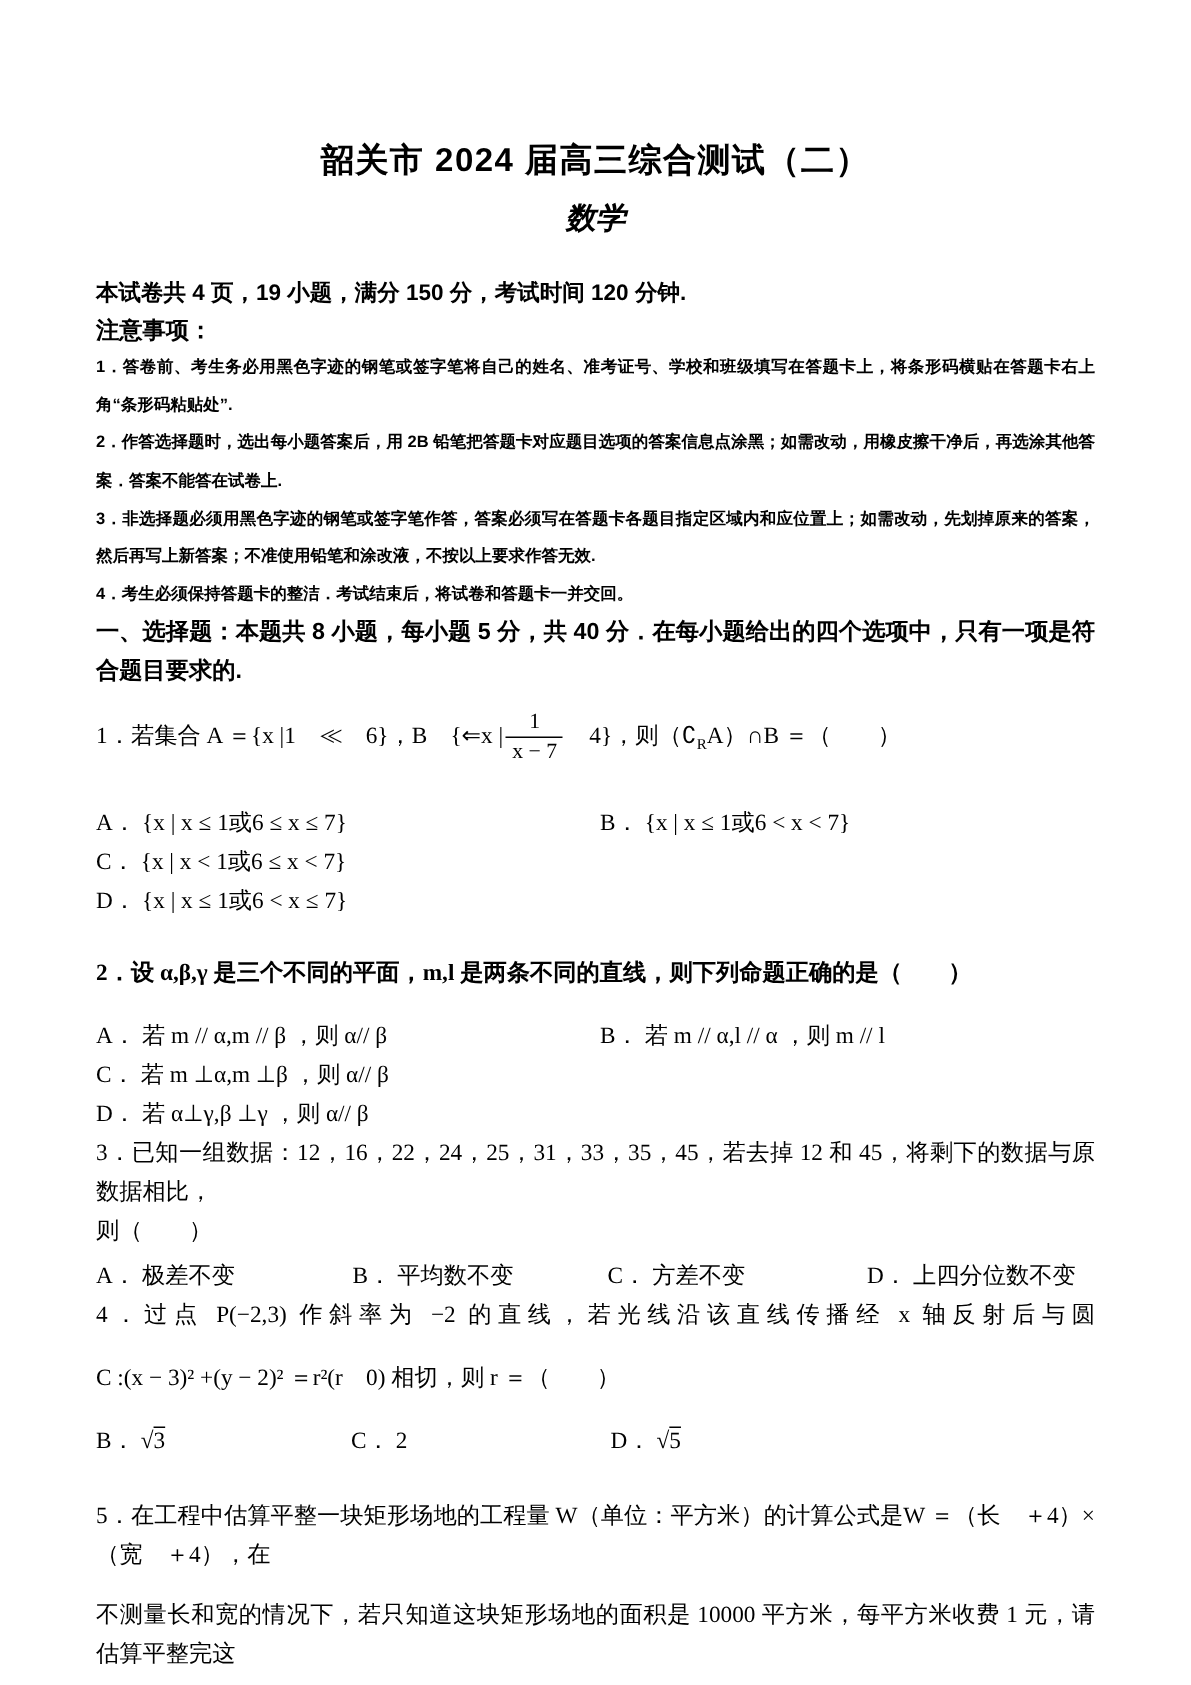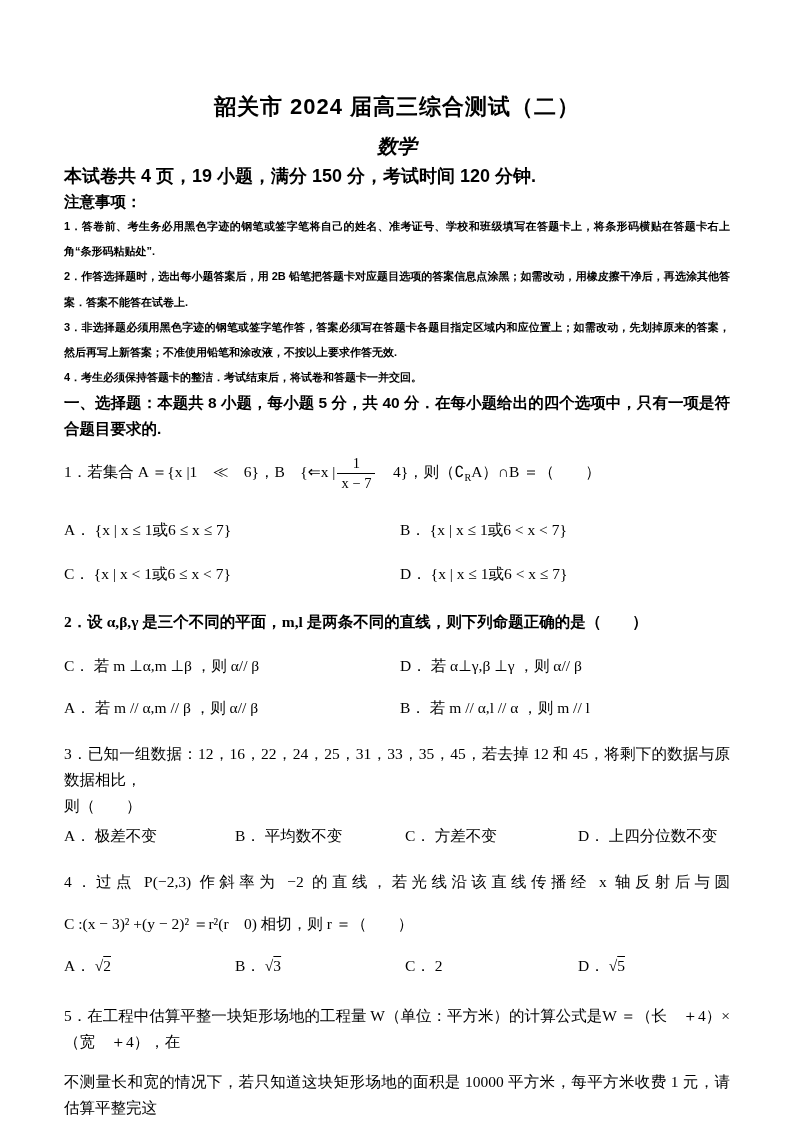--- a/index.html
+++ b/index.html
@@ -4,21 +4,21 @@
 <style>
   html,body{margin:0;padding:0;background:#ffffff;}
   body{width:794px;height:1123px;position:relative;color:#000;
        font-family:"Liberation Serif", serif;}
   .page{width:666px;margin:0 auto;padding-top:92px;}
 
   
   .b{font-family:"Liberation Sans", sans-serif;font-weight:700;}
   .title{font-size:22px;line-height:30px;text-align:center;letter-spacing:1px;}
   .subtitle{font-size:20px;line-height:26px;text-align:center;margin-top:11px;font-style:italic;}
-  .info{font-size:18px;line-height:25px;margin-top:5px;}
+  .info{font-size:15px;line-height:25px;margin-top:24px;}
   .notice-h{font-size:15.5px;line-height:25px;}
   .notice{font-size:11px;line-height:25.2px;text-align:justify;}
   .section{font-size:15.5px;line-height:25.2px;text-align:justify;}
 
   
   .q{font-size:15.5px;line-height:26px;text-align:justify;}
   .q-stem-tall{line-height:46px;margin-top:8px;}
   .justify-last{text-align:justify;text-align-last:justify;}
   .frac{display:inline-block;vertical-align:middle;text-align:center;
         font-size:14.5px;line-height:1.15;margin:0 2px;}
@@ -32,22 +32,22 @@
   .opts2 .col1{width:336px;}
   .opts2 .col2{flex:1;}
   .opts4{display:flex;font-size:15.5px;line-height:26px;}
   .opts4 .c1{width:171px;}
   .opts4 .c2{width:170px;}
   .opts4 .c3{width:173px;}
   .opts4 .c4{flex:1;}
   .optlabel{margin-right:4px;}
 
   .mt16{margin-top:16px;}
-  .mt18{margin-top:18px;}
-  .mt20{margin-top:20px;}
+  .mt18{flex-direction:column;}
+  .mt20{}
   .mt22{margin-top:22px;font-weight:bold;}
   .mt24{margin-top:24px;}
   .mt14{margin-top:14px;}
   .mt4{margin-top:4px;}
 </style>
 </head>
 <body>
 
 <div class="page">
 
@@ -69,42 +69,41 @@
   <div class="opts2 mt16">
     <div class="col1"><span class="optlabel">A．</span><span>{x | x ≤ 1或6 ≤ x ≤ 7}</span></div>
     <div class="col2"><span class="optlabel">B．</span><span>{x | x ≤ 1或6 &lt; x &lt; 7}</span></div>
   </div>
   <div class="opts2 mt18">
     <div class="col1"><span class="optlabel">C．</span><span>{x | x &lt; 1或6 ≤ x &lt; 7}</span></div>
     <div class="col2"><span class="optlabel">D．</span><span>{x | x ≤ 1或6 &lt; x ≤ 7}</span></div>
   </div>
 
   <div class="q mt22">2．设 α,β,γ 是三个不同的平面，m,l 是两条不同的直线，则下列命题正确的是（　　）</div>
+  <div class="opts2 mt16">
+    <div class="col1"><span class="optlabel">A．</span><span>若 m // α,m // β ，则 α// β</span></div>
+    <div class="col2"><span class="optlabel">B．</span><span>若 m // α,l // α ，则 m // l</span></div>
+  </div>
   <div class="opts2 mt18">
     <div class="col1"><span class="optlabel">C．</span><span>若 m ⊥α,m ⊥β ，则 α// β</span></div>
     <div class="col2"><span class="optlabel">D．</span><span>若 α⊥γ,β ⊥γ ，则 α// β</span></div>
-  </div>
-  <div class="opts2 mt16">
-    <div class="col1"><span class="optlabel">A．</span><span>若 m // α,m // β ，则 α// β</span></div>
-    <div class="col2"><span class="optlabel">B．</span><span>若 m // α,l // α ，则 m // l</span></div>
   </div>
 
   <div class="q mt20">3．已知一组数据：12，16，22，24，25，31，33，35，45，若去掉 12 和 45，将剩下的数据与原数据相比，</div>
   <div class="q">则（　　）</div>
   <div class="opts4 mt4">
     <div class="c1"><span class="optlabel">A．</span><span>极差不变</span></div>
     <div class="c2"><span class="optlabel">B．</span><span>平均数不变</span></div>
     <div class="c3"><span class="optlabel">C．</span><span>方差不变</span></div>
     <div class="c4"><span class="optlabel">D．</span><span>上四分位数不变</span></div>
   </div>
 
   <div class="q justify-last mt20">4．过点 P(−2,3) 作斜率为 −2 的直线，若光线沿该直线传播经 x 轴反射后与圆</div>
   <div class="q mt16">C :(x − 3)² +(y − 2)² ＝r²(r　0) 相切，则 r ＝（　　）</div>
   <div class="opts4 mt16">
-    <div class="c1"><span class="optlabel">A．</span><span>√</span><span class="rad">2</span></div>
     <div class="c2"><span class="optlabel">B．</span><span>√</span><span class="rad">3</span></div>
     <div class="c3"><span class="optlabel">C．</span><span>2</span></div>
     <div class="c4"><span class="optlabel">D．</span><span>√</span><span class="rad">5</span></div>
   </div>
 
   <div class="q mt24">5．在工程中估算平整一块矩形场地的工程量 W（单位：平方米）的计算公式是W ＝（长　＋4）×（宽　＋4），在</div>
   <div class="q mt14">不测量长和宽的情况下，若只知道这块矩形场地的面积是 10000 平方米，每平方米收费 1 元，请估算平整完这</div>
 
 </div>
 

